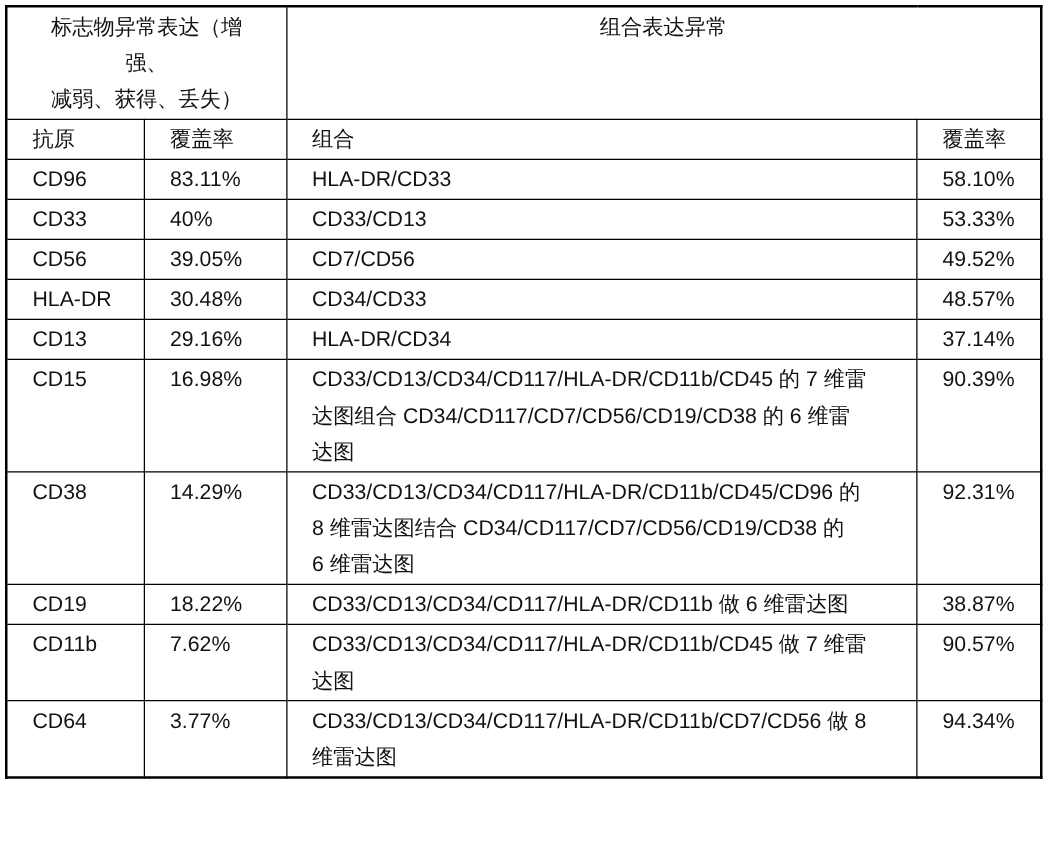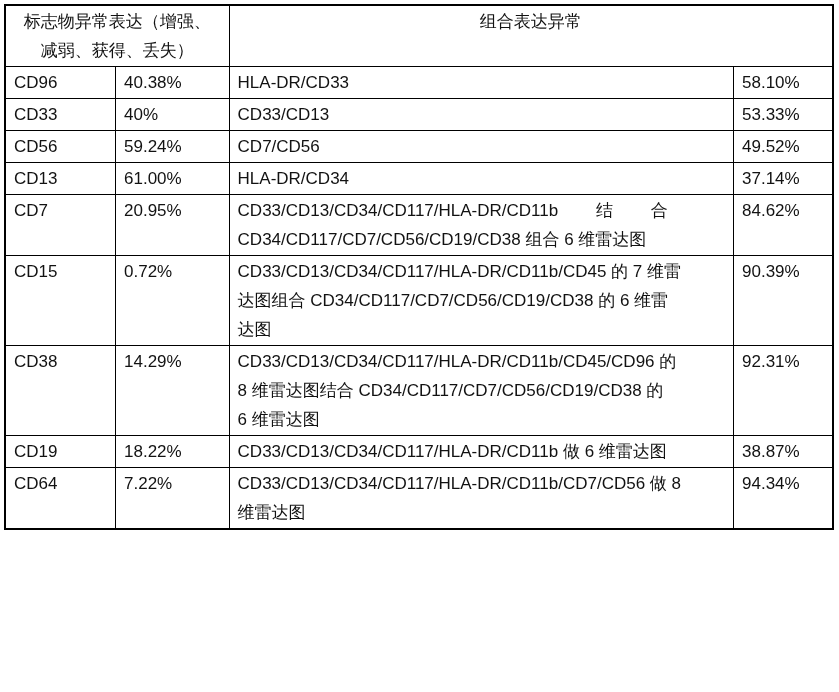--- a/index.html
+++ b/index.html
@@ -19,21 +19,21 @@
     border-collapse: collapse;
     table-layout: fixed;
     width: 830px;
     font-family: "Liberation Sans", "DejaVu Sans", sans-serif;
     font-size: 17px;
     color: #121212;
     border: 2px solid #000000;
   }
   table.main-table td {
     border: 1px solid #000000;
-    padding: 1px 8px;
+    padding: 1px 20px;
     vertical-align: top;
     line-height: 29px;
     text-align: left;
     overflow: hidden;
   }
   .col-antigen   { width: 110px; }
   .col-coverage  { width: 113px; }
   .col-combo     { width: 502px; }
   .col-combo-cov { width: 99px;  }
   .center { text-align: center !important; }
@@ -49,62 +49,67 @@
       <col class="col-coverage">
       <col class="col-combo">
       <col class="col-combo-cov">
     </colgroup>
     <tbody>
       <tr>
         <td colspan="2" class="center pre">标志物异常表达（增强、
 减弱、获得、丢失）</td>
         <td colspan="2" class="center" style="height:58px;">组合表达异常</td>
       </tr>
+      <tr>
+        <td>抗原</td>
+        <td>覆盖率</td>
+        <td>组合</td>
+        <td>覆盖率</td>
+      </tr>
 
   <tr>
     <td>CD96</td>
-    <td>40.38%</td>
+    <td>83.11%</td>
     <td class="pre">HLA-DR/CD33</td>
     <td>58.10%</td>
   </tr>
 
   <tr>
     <td>CD33</td>
     <td>40%</td>
     <td class="pre">CD33/CD13</td>
     <td>53.33%</td>
   </tr>
 
   <tr>
     <td>CD56</td>
-    <td>59.24%</td>
+    <td>39.05%</td>
     <td class="pre">CD7/CD56</td>
     <td>49.52%</td>
   </tr>
 
+  <tr>
+    <td>HLA-DR</td>
+    <td>30.48%</td>
+    <td class="pre">CD34/CD33</td>
+    <td>48.57%</td>
+  </tr>
 
   <tr>
     <td>CD13</td>
-    <td>61.00%</td>
+    <td>29.16%</td>
     <td class="pre">HLA-DR/CD34</td>
     <td>37.14%</td>
   </tr>
 
 
-  <tr>
-    <td>CD7</td>
-    <td>20.95%</td>
-    <td class="pre">CD33/CD13/CD34/CD117/HLA-DR/CD11b        结        合
-CD34/CD117/CD7/CD56/CD19/CD38 组合 6 维雷达图</td>
-    <td>84.62%</td>
-  </tr>
 
   <tr>
     <td>CD15</td>
-    <td>0.72%</td>
+    <td>16.98%</td>
     <td class="pre">CD33/CD13/CD34/CD117/HLA-DR/CD11b/CD45 的 7 维雷
 达图组合 CD34/CD117/CD7/CD56/CD19/CD38 的 6 维雷
 达图</td>
     <td>90.39%</td>
   </tr>
 
   <tr>
     <td>CD38</td>
     <td>14.29%</td>
     <td class="pre">CD33/CD13/CD34/CD117/HLA-DR/CD11b/CD45/CD96 的
@@ -113,23 +118,30 @@
     <td>92.31%</td>
   </tr>
 
   <tr>
     <td>CD19</td>
     <td>18.22%</td>
     <td class="pre">CD33/CD13/CD34/CD117/HLA-DR/CD11b 做 6 维雷达图</td>
     <td>38.87%</td>
   </tr>
 
+  <tr>
+    <td>CD11b</td>
+    <td>7.62%</td>
+    <td class="pre">CD33/CD13/CD34/CD117/HLA-DR/CD11b/CD45 做 7 维雷
+达图</td>
+    <td>90.57%</td>
+  </tr>
 
   <tr>
     <td>CD64</td>
-    <td>7.22%</td>
+    <td>3.77%</td>
     <td class="pre">CD33/CD13/CD34/CD117/HLA-DR/CD11b/CD7/CD56 做 8
 维雷达图</td>
     <td>94.34%</td>
   </tr>
 </tbody>
   </table>
 </div>
 
 </body></html>

